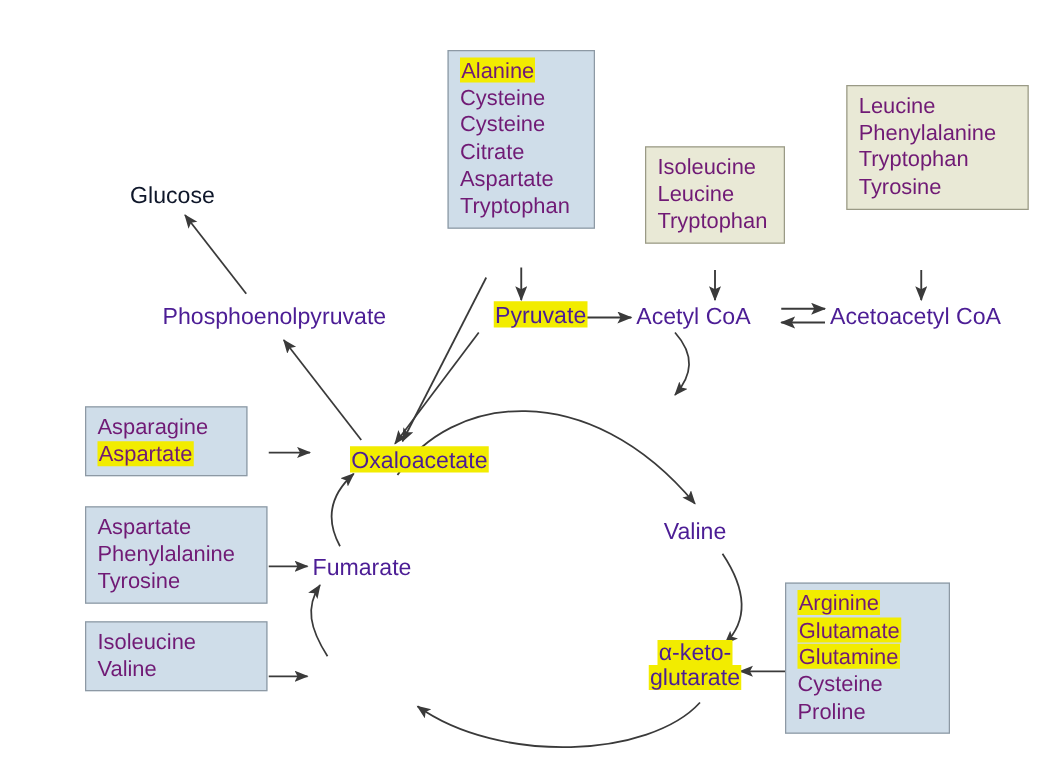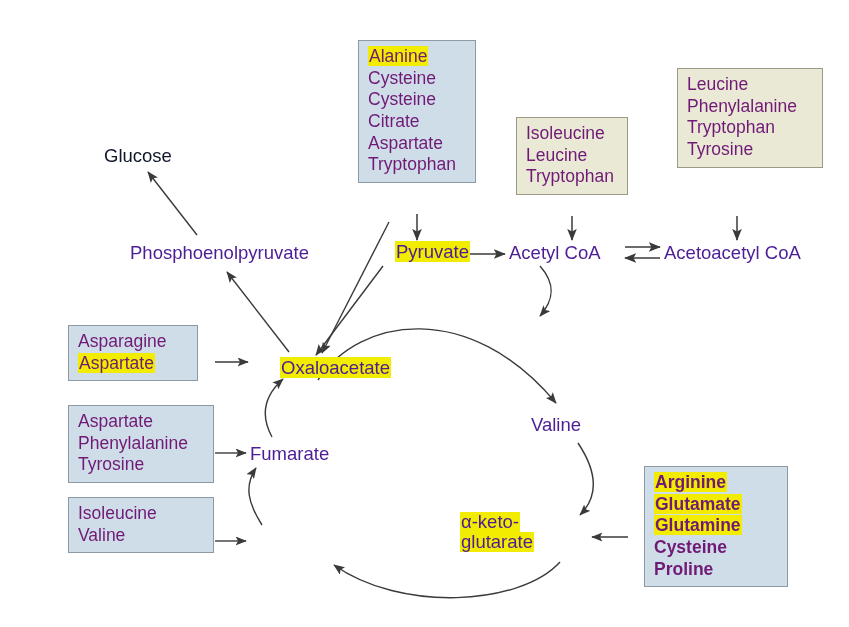--- a/index.html
+++ b/index.html
@@ -159,21 +159,21 @@
     <span class="aa-line">Aspartate</span>
     <span class="aa-line">Phenylalanine</span>
     <span class="aa-line">Tyrosine</span>
   </div>
 
   <div class="aa-box blue" style="left:68px; top:497px; width:146px;">
     <span class="aa-line">Isoleucine</span>
     <span class="aa-line">Valine</span>
   </div>
 
-  <div class="aa-box blue" style="left:644px; top:466px; width:144px;font-weight:bold;">
+  <div class="aa-box blue" style="left:628px; top:466px; width:132px;">
     <span class="aa-line"><span class="hl">Arginine</span></span>
     <span class="aa-line"><span class="hl">Glutamate</span></span>
     <span class="aa-line"><span class="hl">Glutamine</span></span>
     <span class="aa-line">Cysteine</span>
     <span class="aa-line">Proline</span>
   </div>
 
   <div class="node red" style="left:104px; top:146px;">Glucose</div>
 
   <div class="node" style="left:130px; top:243px;">Phosphoenolpyruvate</div>
@@ -184,18 +184,18 @@
 
   <div class="node" style="left:664px; top:243px;">Acetoacetyl CoA</div>
 
   <div class="node hlnode" style="left:252px; top:358px;"><span class="hl">Oxaloacetate</span></div>
 
   <div class="node" style="left:531px; top:415px;">Valine</div>
 
   <div class="node" style="left:250px; top:444px;">Fumarate</div>
 
 
-  <div class="node two-line" style="left:460px; top:512px; width:104px; text-align:left;">
+  <div class="node two-line" style="left:504px; top:512px; width:104px; text-align:center;">
     <span class="hl">α-keto-</span><br>
     <span class="hl">glutarate</span>
   </div>
 
 </div>
 
 </body></html>

